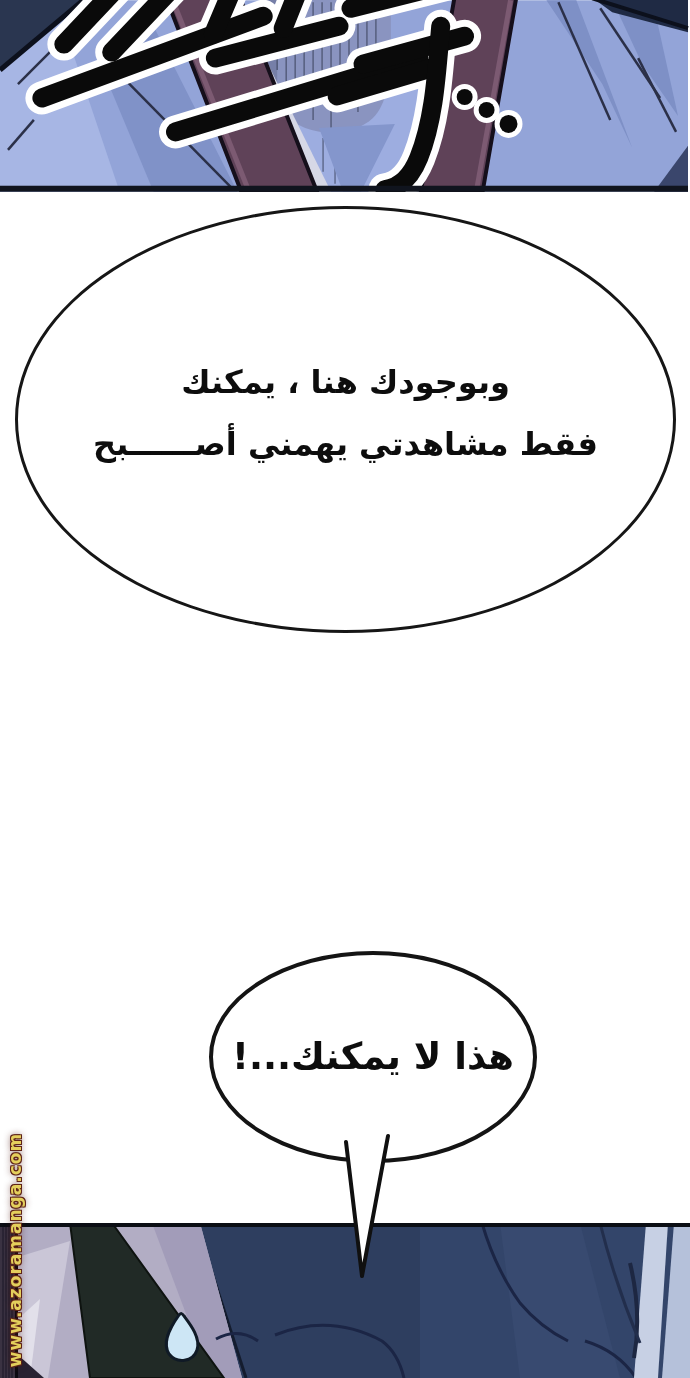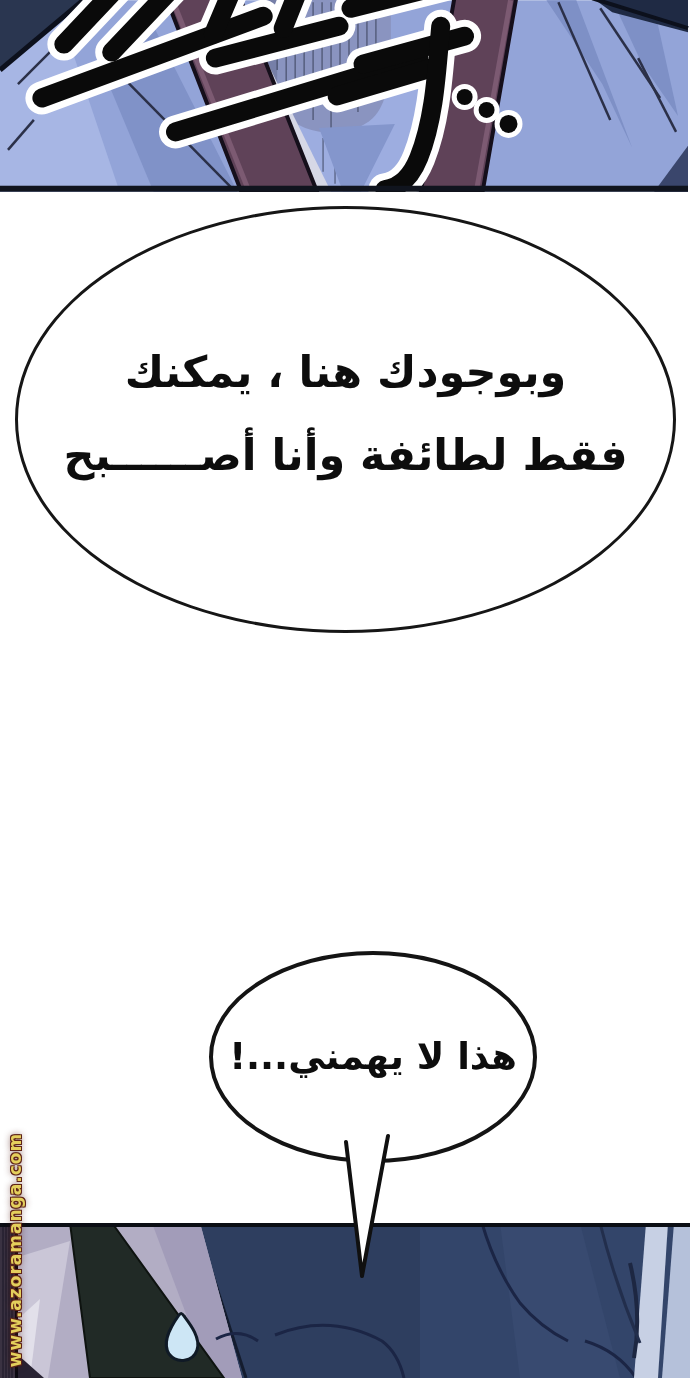--- a/index.html
+++ b/index.html
@@ -21,21 +21,21 @@
   .bubble-large{
     left:15px;top:206px;width:661px;height:427px;
     border:3.5px solid #161616;
   }
   .bubble-small{
     left:209px;top:951px;width:328px;height:212px;
     border:4.5px solid #141414;z-index:3;
   }
   .bubble-text{
     direction:rtl;color:#0d0d0d;font-weight:700;
-    font-size:43px;line-height:1.93;transform:translateY(-6px);
+    font-size:32px;line-height:1.93;transform:translateY(-6px);
     white-space:nowrap;
   }
   .bubble-small .bubble-text{font-size:37px;line-height:1.3;transform:none;}
 
   .tail-svg{position:absolute;left:320px;top:1128px;z-index:4;}
 
   .watermark{
     position:absolute;left:15px;top:1250px;z-index:6;
     transform:translate(-50%,-50%) rotate(-90deg);
     white-space:nowrap;font-weight:700;font-size:17px;letter-spacing:1px;
@@ -154,26 +154,26 @@
         <circle cx="510" cy="124" r="9" fill="#0a0a0a"></circle>
       </g>
 
       <rect x="0" y="186" width="690" height="6" fill="#10141e"></rect>
     </svg>
   </section>
 
   <div class="bubble bubble-large">
     <div class="bubble-text">
       <div>وبوجودك هنا ، يمكنك</div>
-      <div>فقط لطائفة وأنا أصــــــبح</div>
+      <div>فقط مشاهدتي يهمني أصــــــبح</div>
     </div>
   </div>
 
   <div class="bubble bubble-small">
-    <div class="bubble-text">هذا لا يهمني...!</div>
+    <div class="bubble-text">هذا لا يمكنك...!</div>
   </div>
 
   <svg class="tail-svg" width="90" height="152" viewBox="0 0 90 152">
     <polygon points="26,14 68,8 42,148" fill="#ffffff"></polygon>
     <path d="M26,14 L42,148 M68,8 L42,148" stroke="#101010" stroke-width="4" fill="none" stroke-linecap="round"></path>
   </svg>
 
   <section class="panel panel-bottom">
     <svg width="690" height="155" viewBox="0 0 690 155">
       <rect x="0" y="0" width="690" height="155" fill="#33456a"></rect>

